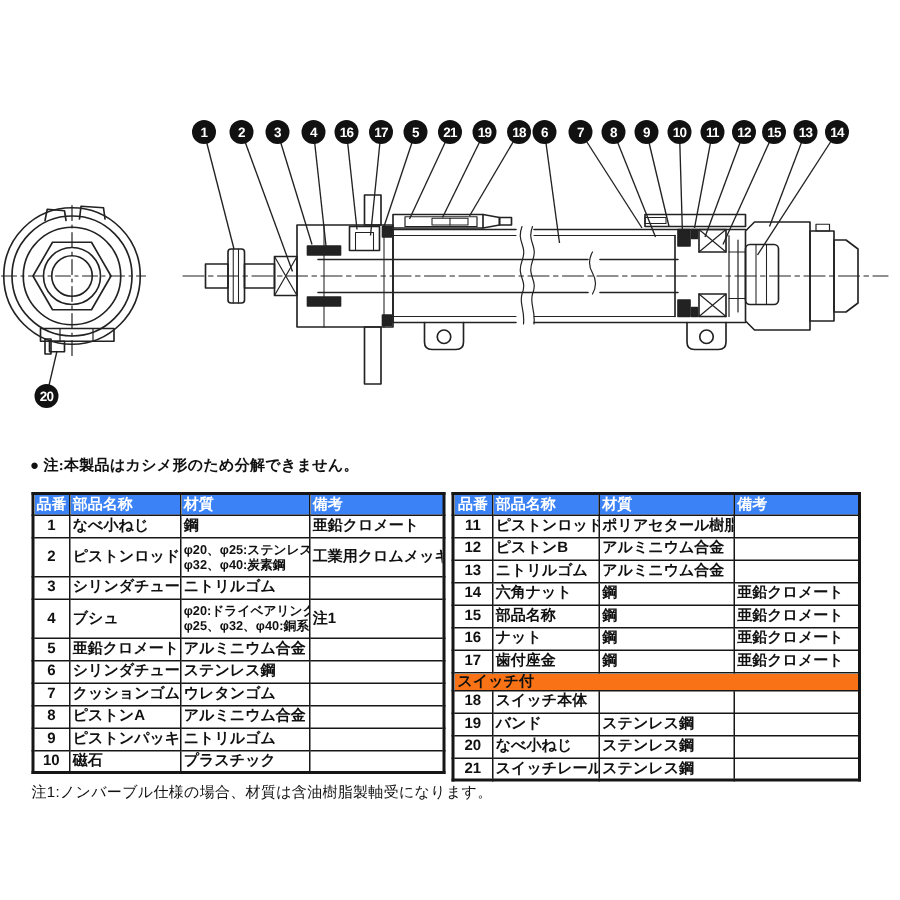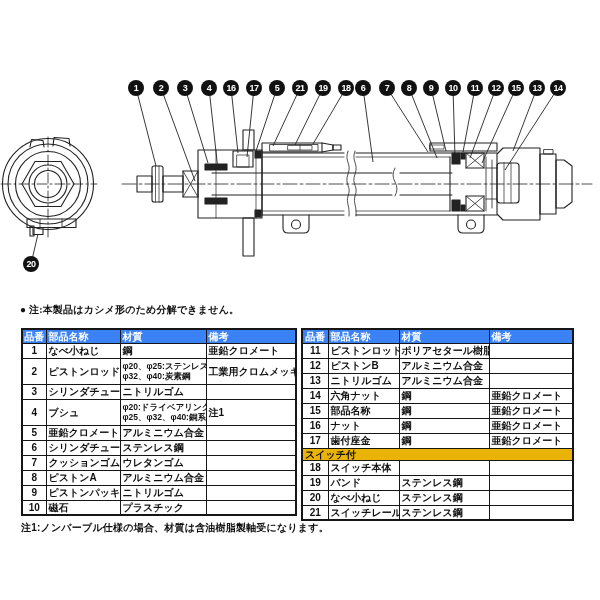--- a/index.html
+++ b/index.html
@@ -1,28 +1,28 @@
 <!DOCTYPE html>
 <html><head>
 <meta charset="utf-8">
 <style>
   html,body{margin:0;padding:0;background:#fff;}
   #canvas{position:relative;width:600px;height:600px;background:#fff;overflow:hidden;
           font-family:"Liberation Sans","DejaVu Sans",sans-serif;}
   #drawing{position:absolute;left:0;top:0;}
   .note-top{position:absolute;left:20px;top:303px;font-weight:bold;font-size:10px;color:#111;letter-spacing:0.2px;font-family:Liberation Serif, serif;}
-  .note-bottom{position:absolute;left:21px;top:521px;font-weight:bold;font-size:10px;color:#111;letter-spacing:0.2px;}
+  .note-bottom{position:absolute;left:21px;top:521px;font-weight:normal;font-size:10px;color:#111;letter-spacing:0.2px;}
   table.ptable{position:absolute;border-collapse:collapse;table-layout:fixed;
                font-weight:bold;font-size:10px;color:#111;border:2px solid #161616;}
   table.ptable td{border:1.5px solid #161616;padding:0 2px;white-space:nowrap;overflow:hidden;
                   vertical-align:middle;line-height:1.1;}
   table.ptable tr.hd td{background:#3b82f6;color:#fff;border-color:#161616;font-size:10px;}
   table.ptable td.num{text-align:center;padding:0;}
   table.ptable td .ml{font-size:8.5px;line-height:1.2;}
-  table.ptable tr.section td{background:#eab308;color:#111;margin-top:20px;}
+  table.ptable tr.section td{background:#f97316;color:#111;margin-top:20px;}
   #table-left{left:21px;top:328px;width:274px;}
   #table-right{left:301px;top:328px;width:271px;}
 </style>
 </head>
 <body>
 
 <div id="canvas">
 
   <svg id="drawing" width="600" height="600" viewBox="0 0 600 600">
     <g stroke="#222" fill="none" stroke-width="1.1" stroke-linejoin="round" stroke-linecap="round">

